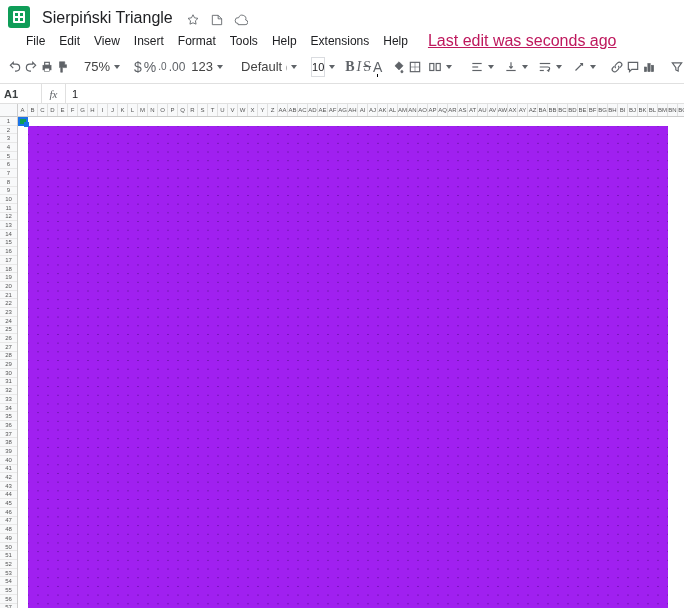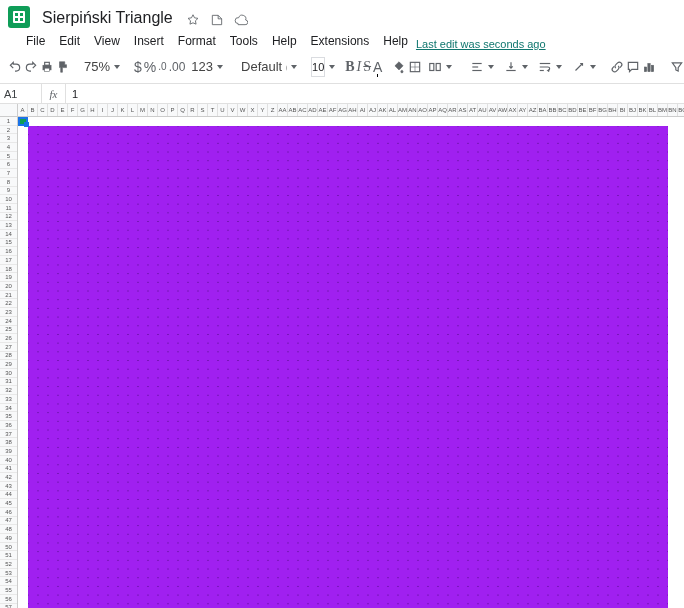--- a/index.html
+++ b/index.html
@@ -12,41 +12,41 @@
   .logo-inner::before, .logo-inner::after { content: ""; position: absolute; background: #fff; }
   .logo-inner::before { left: 50%; top: -2px; bottom: -2px; width: 2px; margin-left: -1px; }
   .logo-inner::after { top: 50%; left: -2px; right: -2px; height: 2px; margin-top: -1px; }
   .doc-title { font-size: 16px; color: #202124; padding: 1px 4px; }
   .title-icon { width: 16px; height: 16px; display: flex; align-items: center; justify-content: center; color: #5f6368; }
   .title-icon svg { width: 14px; height: 14px; fill: none; stroke: #5f6368; stroke-width: 1.5; }
   
   
   .menubar { display: flex; align-items: flex-end; height: 22px; padding-left: 20px; gap: 2px; font-size: 12px; color: #202124; }
   .menu-item { padding: 2px 6px; cursor: pointer; border-radius: 3px; }
-  .last-edit { color: #0f766e; text-decoration: underline; font-size: 11px; cursor: pointer; }
+  .last-edit { margin-left: 12px; color: #be185d; text-decoration: underline; font-size: 16px; cursor: pointer; }
   
   
   .toolbar { display: flex; align-items: center; height: 34px; padding: 0 8px; border-bottom: 1px solid #e0e0e0; gap: 2px; overflow: hidden; }
   .tbtn { width: 24px; height: 24px; display: flex; align-items: center; justify-content: center; cursor: pointer; border-radius: 2px; color: #5f6368; font-size: 14px; }
   .tbtn svg { width: 14px; height: 14px; fill: #5f6368; stroke: #5f6368; }
   .sep { width: 1px; height: 18px; background: #e0e0e0; margin: 0 3px; }
   .dd { display: flex; align-items: center; padding: 0 4px; height: 24px; cursor: pointer; font-size: 13px; color: #444; gap: 2px; }
   .caret { width: 0; height: 0; border-left: 3px solid transparent; border-right: 3px solid transparent; border-top: 4px solid #5f6368; margin-left: 2px; }
   .fontname { width: 64px; }
   .fontsize { width: 22px; text-align: center; border: 1px solid #dadce0; height: 20px; font-size: 11px; display: flex; align-items: center; justify-content: center; }
   .bold { font-weight: bold; font-family: Georgia, serif; }
   .italic { font-style: italic; font-family: Georgia, serif; }
   .strike { text-decoration: line-through; font-family: Georgia, serif; }
   .text-color { position: relative; }
   .text-color::after { content: ""; position: absolute; bottom: 2px; left: 4px; right: 4px; height: 3px; background: #000; }
   .fill-color svg { fill: #5f6368; }
   
   
   .fbar { display: flex; align-items: center; height: 20px; border-bottom: 1px solid #e0e0e0; font-size: 11px; }
-  .namebox { width: 42px; padding: 0 4px; border-right: 1px solid #e0e0e0; height: 100%; display: flex; align-items: center; color: #3c4043; }
+  .namebox { width: 42px; padding: 0 4px; border-right: 1px solid #e0e0e0; height: 100%; display: flex; align-items: center; color: #3c4043; font-weight: bold; }
   .fx-cell { width: 24px; display: flex; align-items: center; justify-content: center; font-style: italic; color: #5f6368; height: 100%; border-right: 1px solid #e0e0e0; font-family: Georgia, serif; }
   .formula-input { flex: 1; padding: 0 6px; font-size: 11px; height: 100%; display: flex; align-items: center; }
   
   
   .sheet { position: relative; width: 684px; height: 504px; overflow: hidden; }
   .corner { position: absolute; left: 0; top: 0; width: 18px; height: 13px; background: #f8f9fa; border-right: 1px solid #ccc; border-bottom: 1px solid #ccc; z-index: 3; }
   .colhdrs { position: absolute; left: 18px; top: 0; right: 0; height: 13px; display: flex; background: #f8f9fa; border-bottom: 1px solid #ccc; z-index: 2; font-size: 6px; color: #555; }
   .ch { flex: 0 0 10px; border-right: 1px solid #e0e0e0; display: flex; align-items: center; justify-content: center; overflow: hidden; white-space: nowrap; }
   .rowhdrs { position: absolute; left: 0; top: 13px; width: 18px; bottom: 0; background: #f8f9fa; border-right: 1px solid #ccc; z-index: 2; font-size: 6px; color: #555; }
   .rh { height: 8.7px; border-bottom: 1px solid #e8e8e8; display: flex; align-items: center; justify-content: center; }

